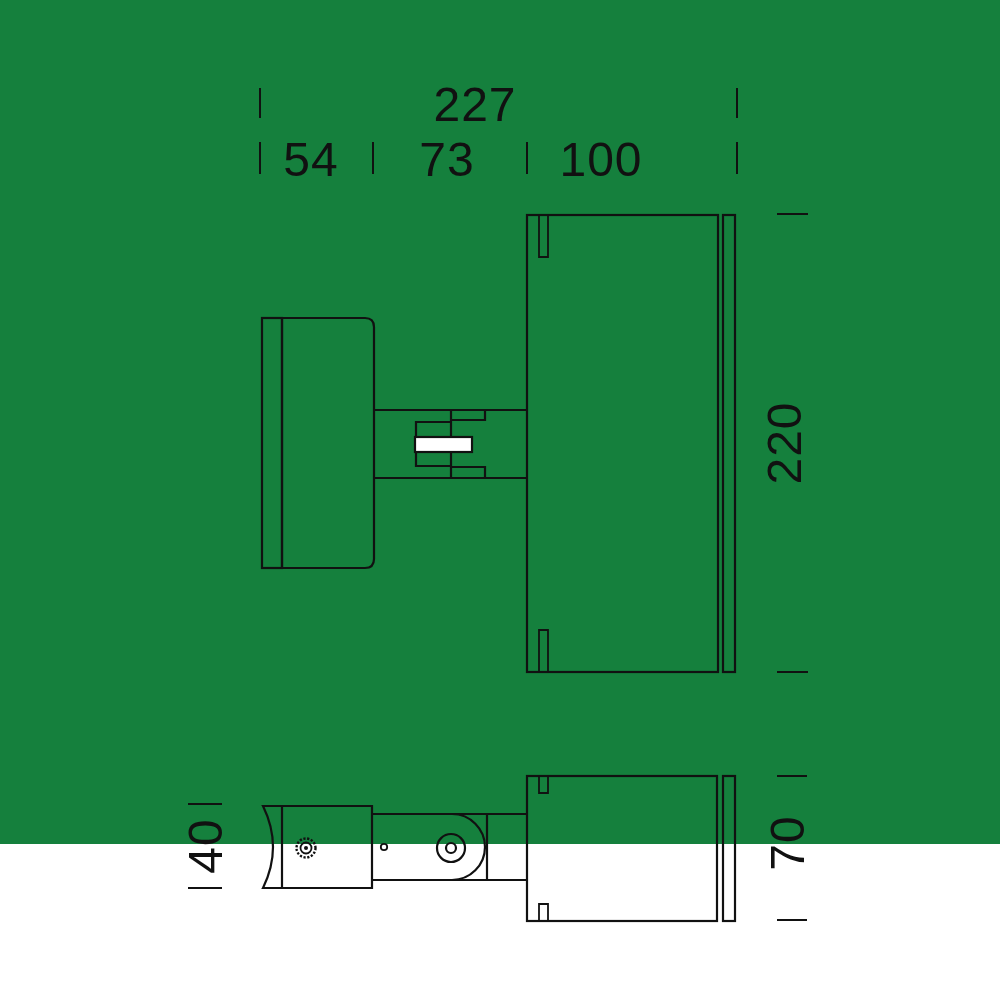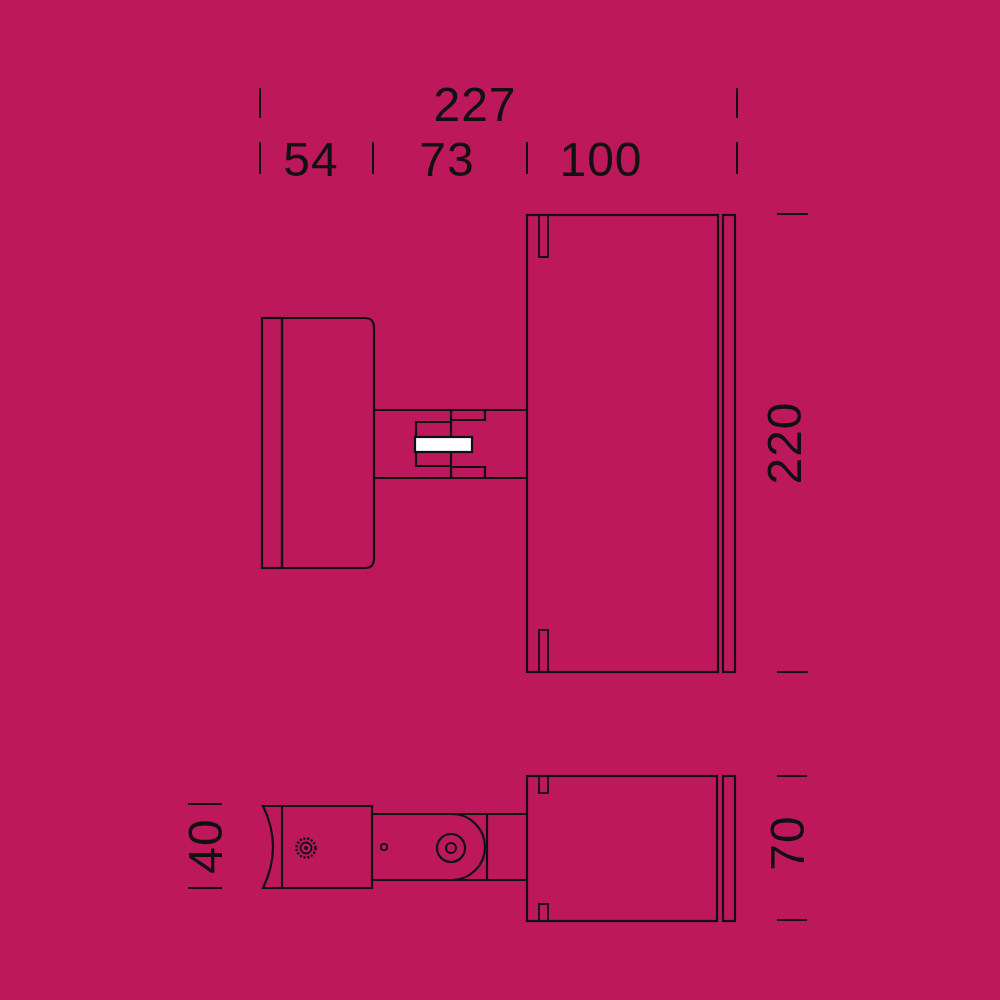--- a/index.html
+++ b/index.html
@@ -6,22 +6,22 @@
     margin: 0;
     padding: 0;
     background: #ffffff;
     width: 1000px;
     height: 1000px;
     overflow: hidden;
   }
   .stage {
     position: relative;
     width: 1000px;
-    height: 1000px;
-    background: #be185d;
+    height: 844px;
+    background: #15803d;
     font-family: "Liberation Sans", "DejaVu Sans", sans-serif;
   }
   svg { display: block; }
   .ln {
     fill: none;
     stroke: #111111;
     stroke-width: 2.2;
     stroke-linecap: butt;
     stroke-linejoin: miter;
   }

